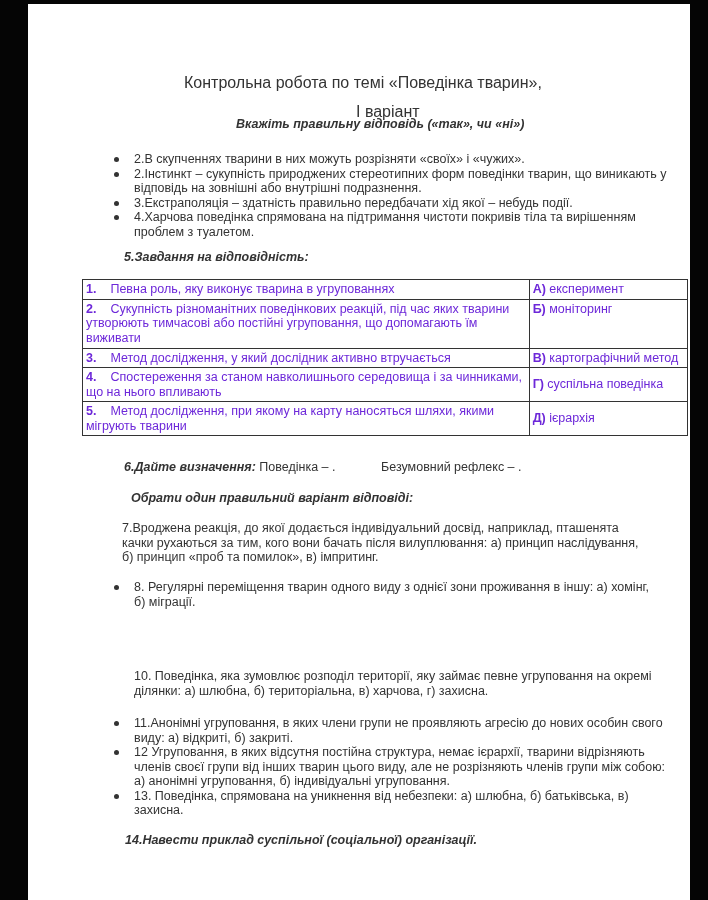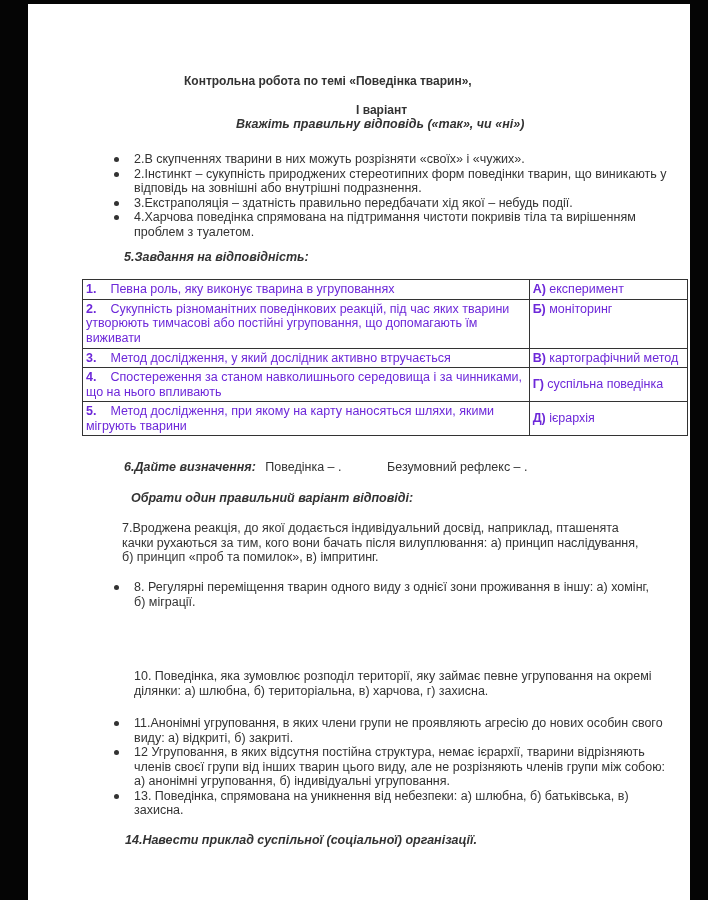--- a/index.html
+++ b/index.html
@@ -4,21 +4,21 @@
 <style>
   html, body { margin:0; padding:0; }
   body {
     width:708px; height:900px; background:#050505; position:relative; overflow:hidden;
     font-family:"Liberation Sans", sans-serif; color:#333;
   }
   .page {
     position:absolute; left:28px; top:4px; width:662px; height:896px; background:#fff;
   }
   .abs { position:absolute; }
-  .title { font-weight:bold; font-size:12px; color:#333; white-space:nowrap;text-align:center; }
+  .title { font-weight:normal; font-size:16px; color:#333; white-space:nowrap;text-align:center; }
   .ital-b { font-weight:bold; font-style:italic; font-size:12.5px; color:#333; white-space:nowrap; }
   .txt { font-size:12.5px; line-height:14.5px; color:#333; }
   .bullet-list { list-style:none; margin:0; padding:0; }
   .bullet-list li { position:relative; padding-left:24px; }
   .bullet-list li::before {
     content:""; position:absolute; left:4px; top:5px; width:5px; height:5px;
     border-radius:50%; background:#333;
   }
   table.match {
     position:absolute; left:54px; top:275px; width:606px; border-collapse:collapse;
@@ -71,21 +71,21 @@
     </tr>
     <tr class="mid">
       <td class="left"><span class="num">5.</span><span>Метод дослідження, при якому на карту наносяться шляхи, якими мігрують тварини</span></td>
       <td class="right"><span class="letter">Д)</span> <span>ієрархія</span></td>
     </tr>
   </tbody>
     </table>
 
   <div class="abs txt" style="left:96px; top:456px; white-space:nowrap;">
     <span class="ital-b">6.Дайте визначення:</span>
-    <span style="margin-left:6px;">Поведінка – .</span>
+    <span style="margin-left:0;">Поведінка – .</span>
     <span style="margin-left:42px;margin-top:12px;">Безумовний рефлекс – .</span>
   </div>
 
   <div class="abs ital-b" style="left:103px; top:487px;">Обрати один правильний варіант відповіді:</div>
 
   <div class="abs txt" style="left:94px; top:517px; width:530px;">7.Вроджена реакція, до якої додається індивідуальний досвід, наприклад, пташенята качки рухаються за тим, кого вони бачать після вилуплювання: а) принцип наслідування, б) принцип «проб та помилок», в) імпритинг.</div>
 
   <ul class="abs bullet-list txt" style="left:82px; top:576px; width:545px;">
     <li>8. Регулярні переміщення тварин одного виду з однієї зони проживання в іншу: а) хомінг, б) міграції.</li>
   </ul>

